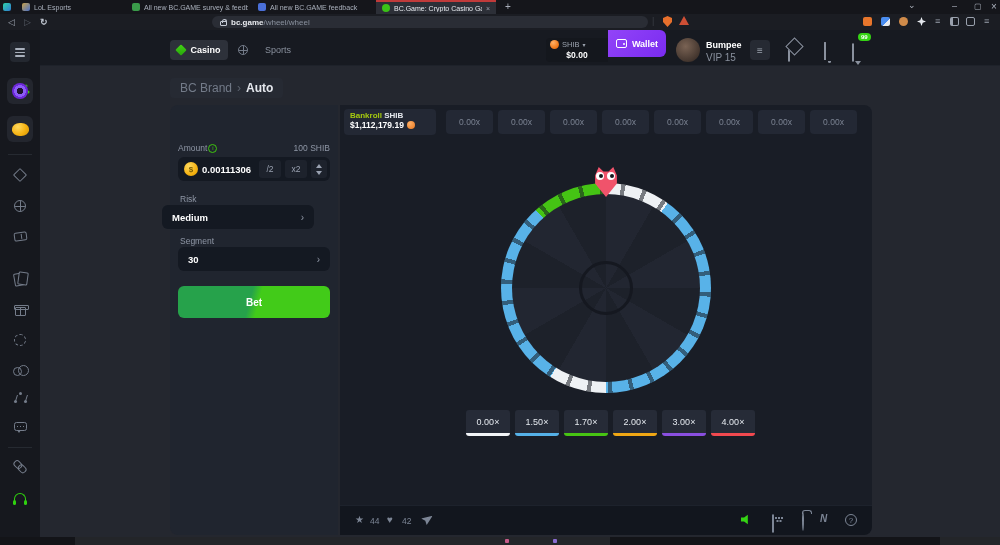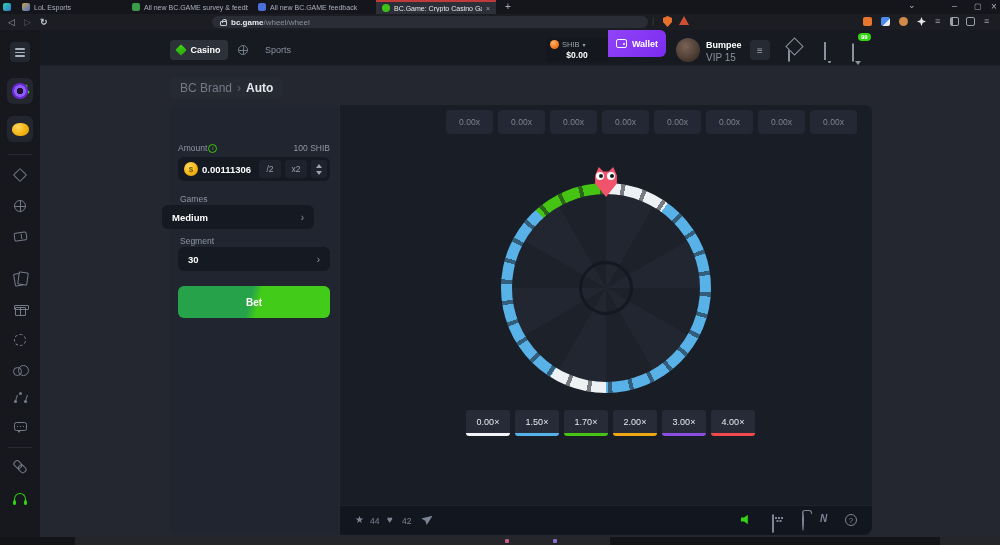--- a/index.html
+++ b/index.html
@@ -273,36 +273,43 @@
   <div class="abs inputbg flex" style="left:178px;top:157px;width:152px;height:24px;padding:0 3px 0 6px;gap:4px">
     <span class="coin">$</span>
     <span style="color:#fff;font-size:9.5px;font-weight:bold;flex:1">0.00111306</span>
     <span class="minibtn">/2</span>
     <span class="minibtn">x2</span>
     <span class="minibtn" style="width:16px;flex-direction:column">
         <i class="tri-u"></i>
         <i class="tri-d"></i>
       </span>
   </div>
-  <div class="abs lbl" style="left:180px;top:194px">Games</div>
+  <div class="abs lbl" style="left:180px;top:194px">Risk</div>
   <div class="abs inputbg sel" style="left:162px;top:205px;width:152px;height:24px">
     <span>Medium</span>
     <span class="chev">›</span>
   </div>
   <div class="abs lbl" style="left:180px;top:236px">Segment</div>
   <div class="abs inputbg sel" style="left:178px;top:247px;width:152px;height:24px">
     <span>30</span>
     <span class="chev">›</span>
   </div>
   <div class="abs cen" style="left:178px;top:286px;width:152px;height:32px;border-radius:6px;background:linear-gradient(105deg,#26a24b 47%,#42cb19 53%)">
     <span style="color:#fff;font-size:10px;font-weight:bold">Bet</span>
   </div>
 
   
   <div class="abs gamearea"></div>
+  <div class="abs" style="left:344px;top:109px;width:92px;height:26px;background:#232834;border-radius:4px;padding:2px 6px">
+    <div style="font-size:8px;font-weight:bold"><span style="color:#a5c90f">Bankroll</span> <span style="color:#e6e9ef">SHIB</span></div>
+    <div class="flex" style="gap:3px">
+        <span style="color:#fff;font-size:8.5px;font-weight:bold">$1,112,179.19</span>
+        <span style="width:8px;height:8px;border-radius:50%;background:radial-gradient(circle at 35% 30%,#ffb066,#e8761e)"></span>
+      </div>
+  </div>
   <div class="abs histbtn" style="left:446px">0.00x</div>
   <div class="abs histbtn" style="left:498px">0.00x</div>
   <div class="abs histbtn" style="left:550px">0.00x</div>
   <div class="abs histbtn" style="left:602px">0.00x</div>
   <div class="abs histbtn" style="left:654px">0.00x</div>
   <div class="abs histbtn" style="left:706px">0.00x</div>
   <div class="abs histbtn" style="left:758px">0.00x</div>
   <div class="abs histbtn" style="left:810px">0.00x</div>
 
   

